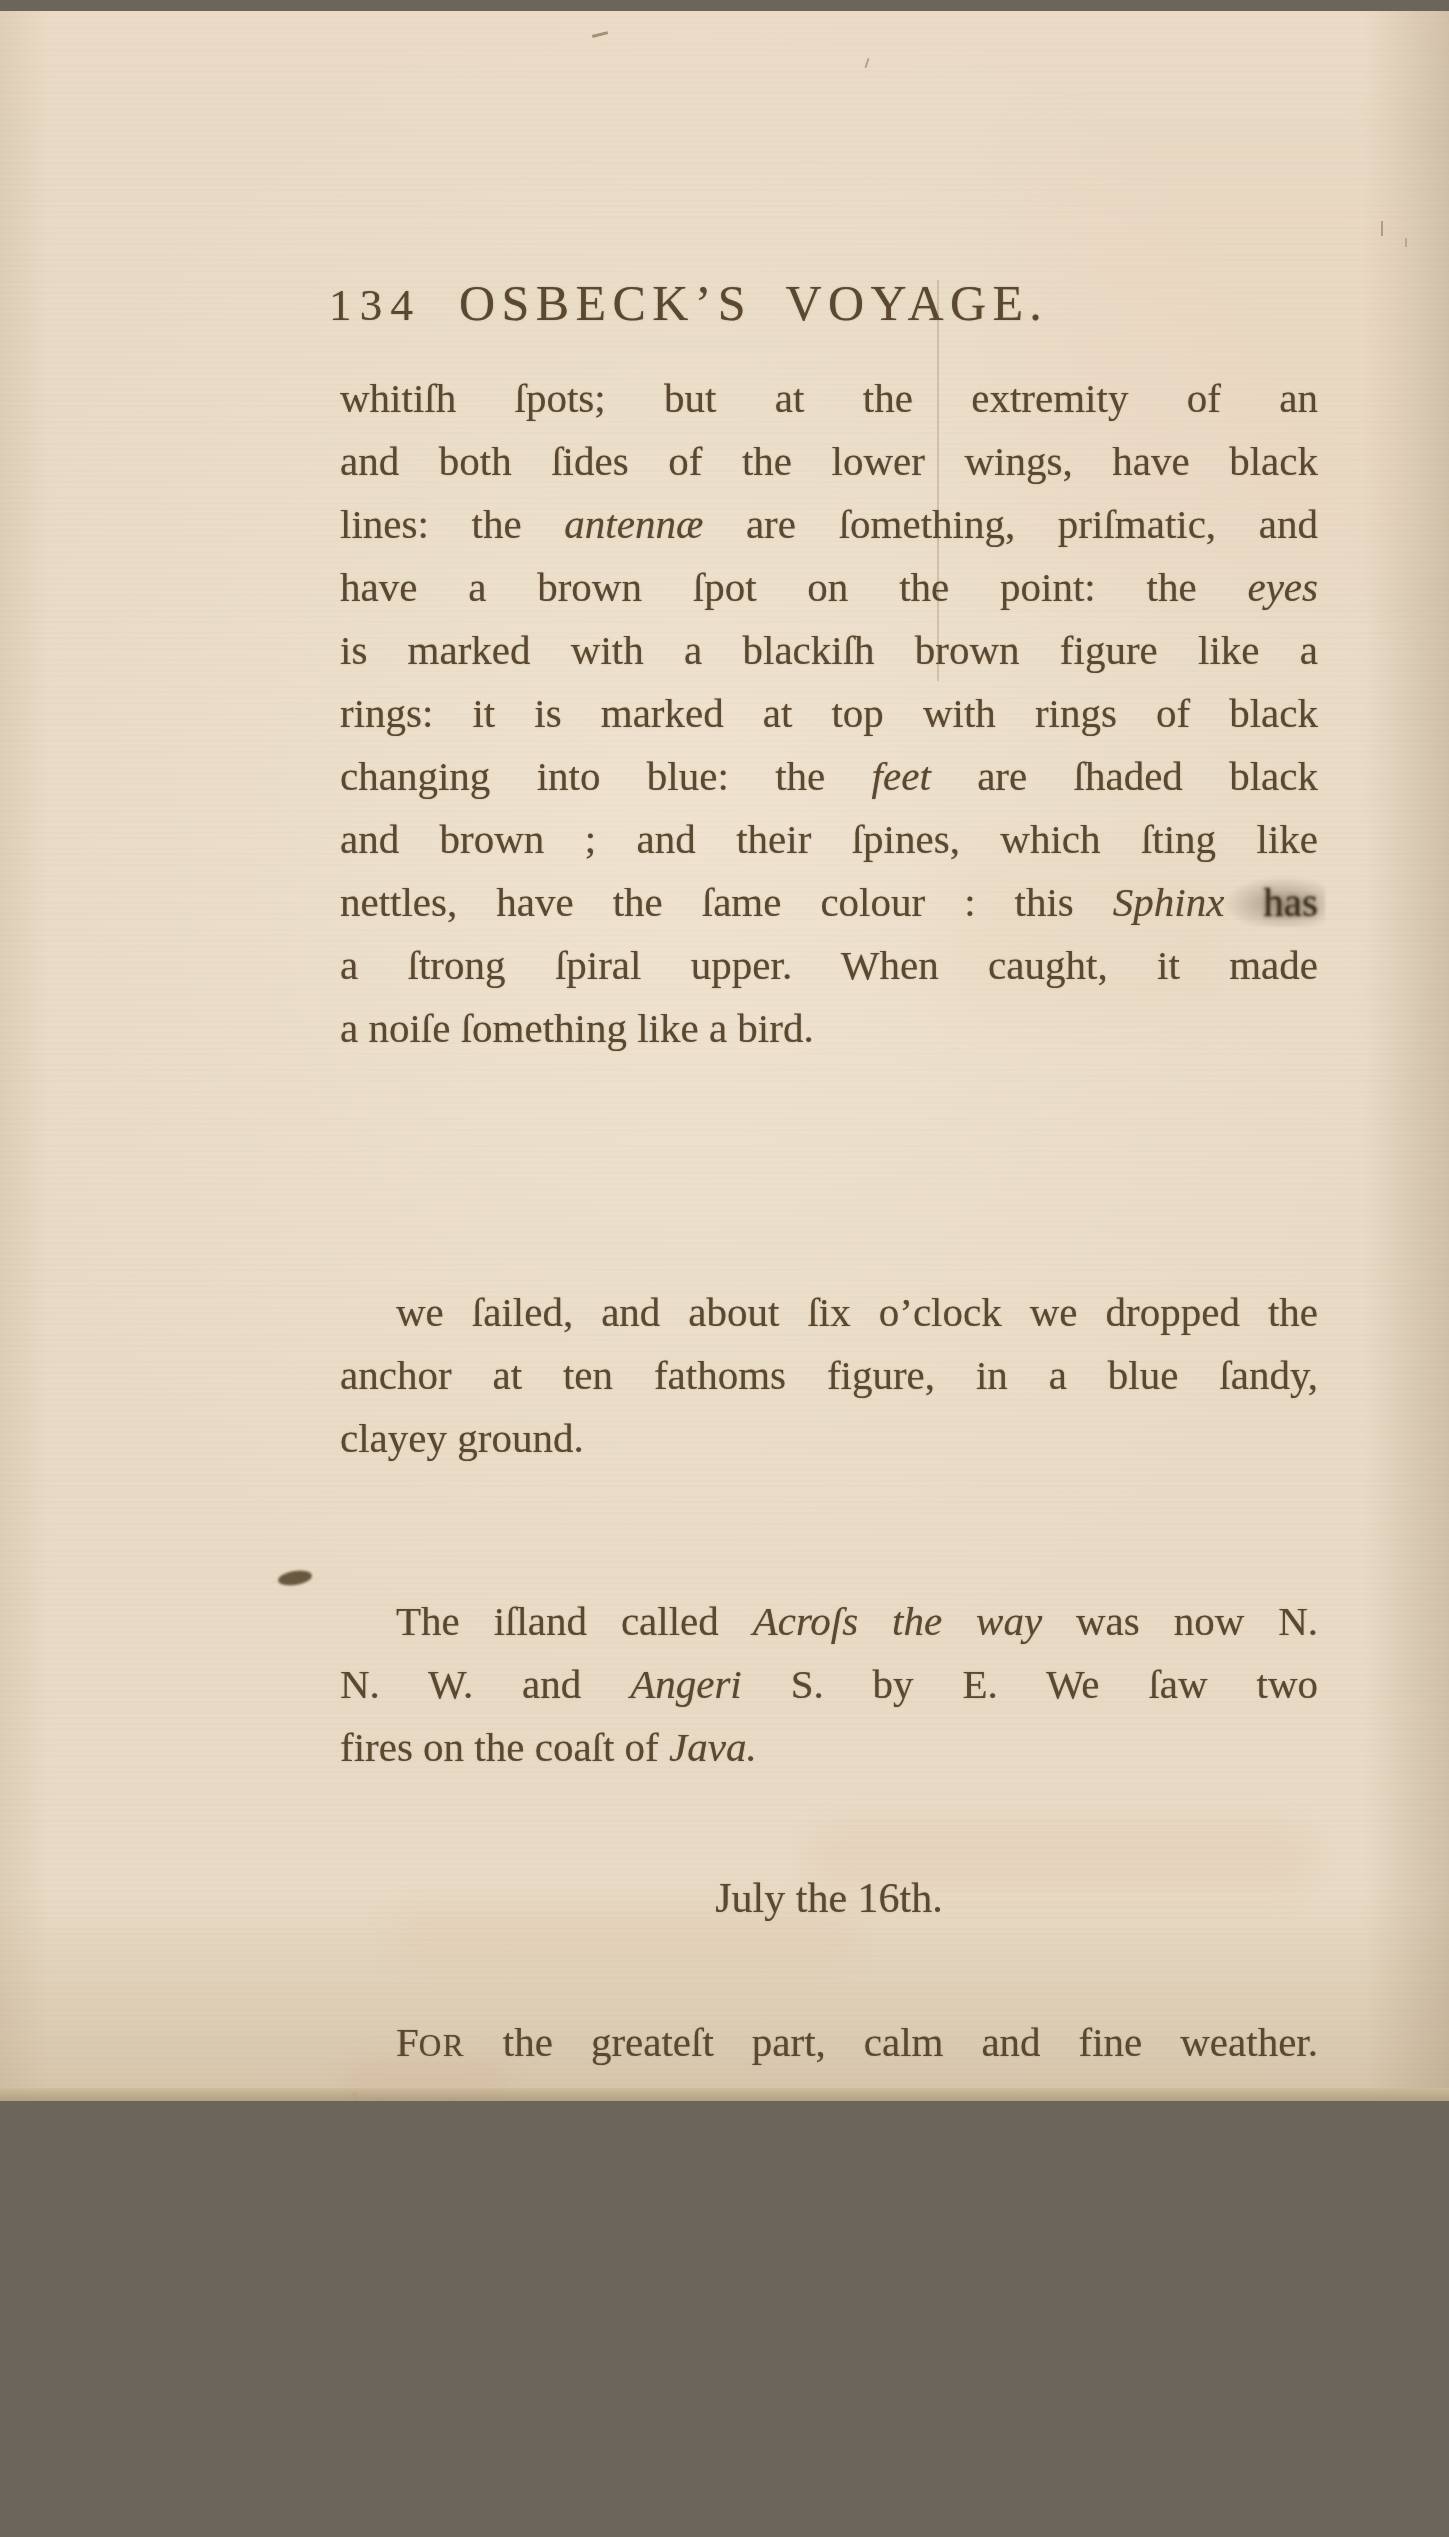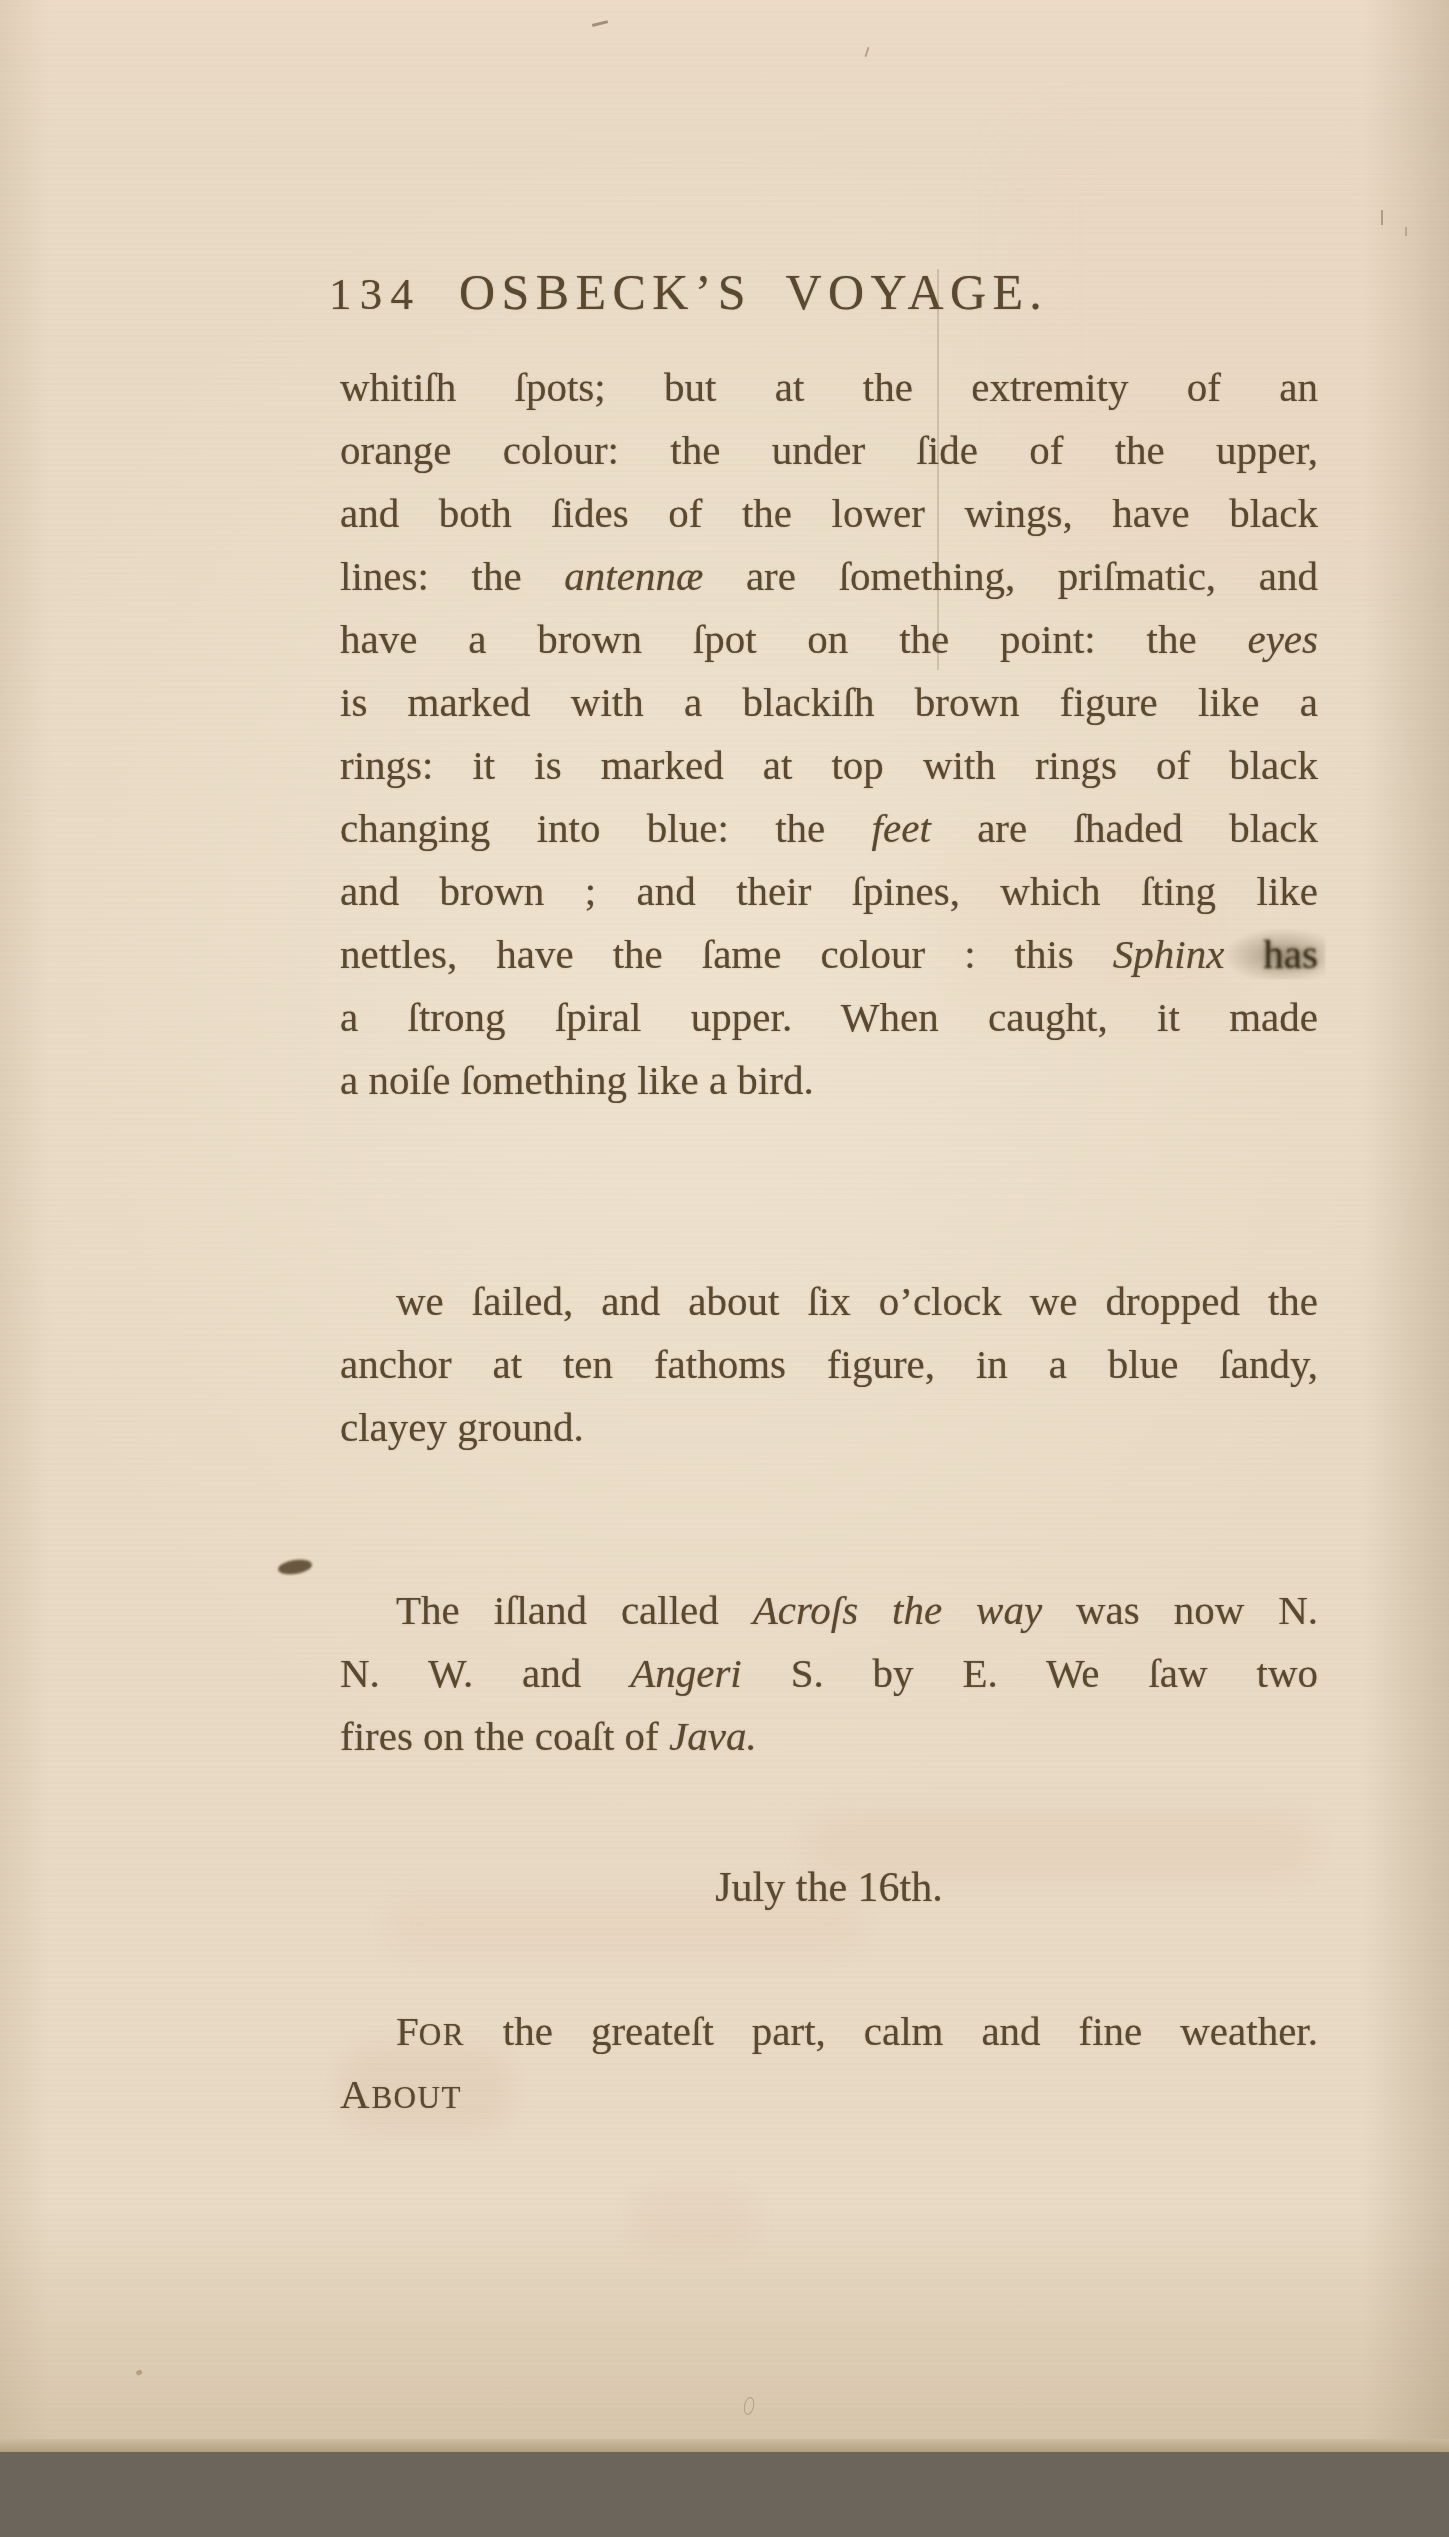--- a/index.html
+++ b/index.html
@@ -1,19 +1,19 @@
 <!DOCTYPE html>
 <html style="--ink: #5a4930; --paper: #e8dac5;font-size:14.5px"><head>
 <meta charset="utf-8">
 <style>
   html,body { margin:0; padding:0; background:#6b655c; }
   .page {
     position:relative;
-    width:1450px; height:2452px;
-    margin:0 auto;
+    width:1450px; height:2090px;
+    margin:11px auto;
     overflow:hidden;
     background:
       radial-gradient(ellipse 1089px 1270px at 48% 40%, rgba(255,246,228,0.30), rgba(255,246,228,0) 70%),
       linear-gradient(to right, rgba(170,148,116,0.18) 0%, rgba(0,0,0,0) 3.5%, rgba(0,0,0,0) 94%, rgba(146,124,96,0.28) 100%),
       linear-gradient(to bottom, rgba(240,219,199,0.45) 0%, rgba(0,0,0,0) 6%, rgba(0,0,0,0) 90%, rgba(186,164,130,0.40) 100%),
       repeating-linear-gradient(180deg, rgba(120,100,70,0.022) 0px, rgba(120,100,70,0.022) 1.8px, rgba(0,0,0,0) 1.8px, rgba(0,0,0,0) 5.4px),
       var(--paper,#e8dac5);
     font-family:"Liberation Serif","DejaVu Serif",serif;
     color:var(--ink,#5a4930);
   }
@@ -70,21 +70,20 @@
   <div class="show" style="left:390px; top:1896px; width:472px; height:54px; background:rgba(222,176,152,0.10); filter:blur(12.7px);"></div>
   <div class="show" style="left:340px; top:2046px; width:172px; height:86px; background:rgba(212,162,140,0.14); filter:blur(10px);"></div>
   <div class="show" style="left:635px; top:2191px; width:118px; height:59px; background:rgba(216,170,148,0.10); filter:blur(11px);"></div>
 
   <div class="header-line inktxt">
     <span class="pagenum">134</span><span class="runtitle">OSBECK’S VOYAGE.</span>
   </div>
 
   <div class="para p0 inktxt">
       <div class="line"><span>whitiſh ſpots; but at the extremity of an</span></div>
-      <div class="line"><span>orange colour: the under ſide of the upper,</span></div>
       <div class="line"><span>and both ſides of the lower wings, have black</span></div>
       <div class="line"><span>lines: the </span><span class="it">antennæ</span><span> are ſomething, priſmatic, and</span></div>
       <div class="line"><span>have a brown ſpot on the point: the </span><span class="it">eyes</span></div>
       <div class="line"><span>is marked with a blackiſh brown figure like a</span></div>
       <div class="line"><span>rings: it is marked at top with rings of black</span></div>
       <div class="line"><span>changing into blue: the </span><span class="it">feet</span><span> are ſhaded black</span></div>
       <div class="line"><span>and brown ; and their ſpines, which ſting like</span></div>
       <div class="line"><span>nettles, have the ſame colour : this </span><span class="it">Sphinx</span><span class="smudge"> has</span></div>
       <div class="line"><span>a ſtrong ſpiral upper.  When caught, it made</span></div>
       <div class="line last"><span>a noiſe ſomething like a bird.</span></div>

